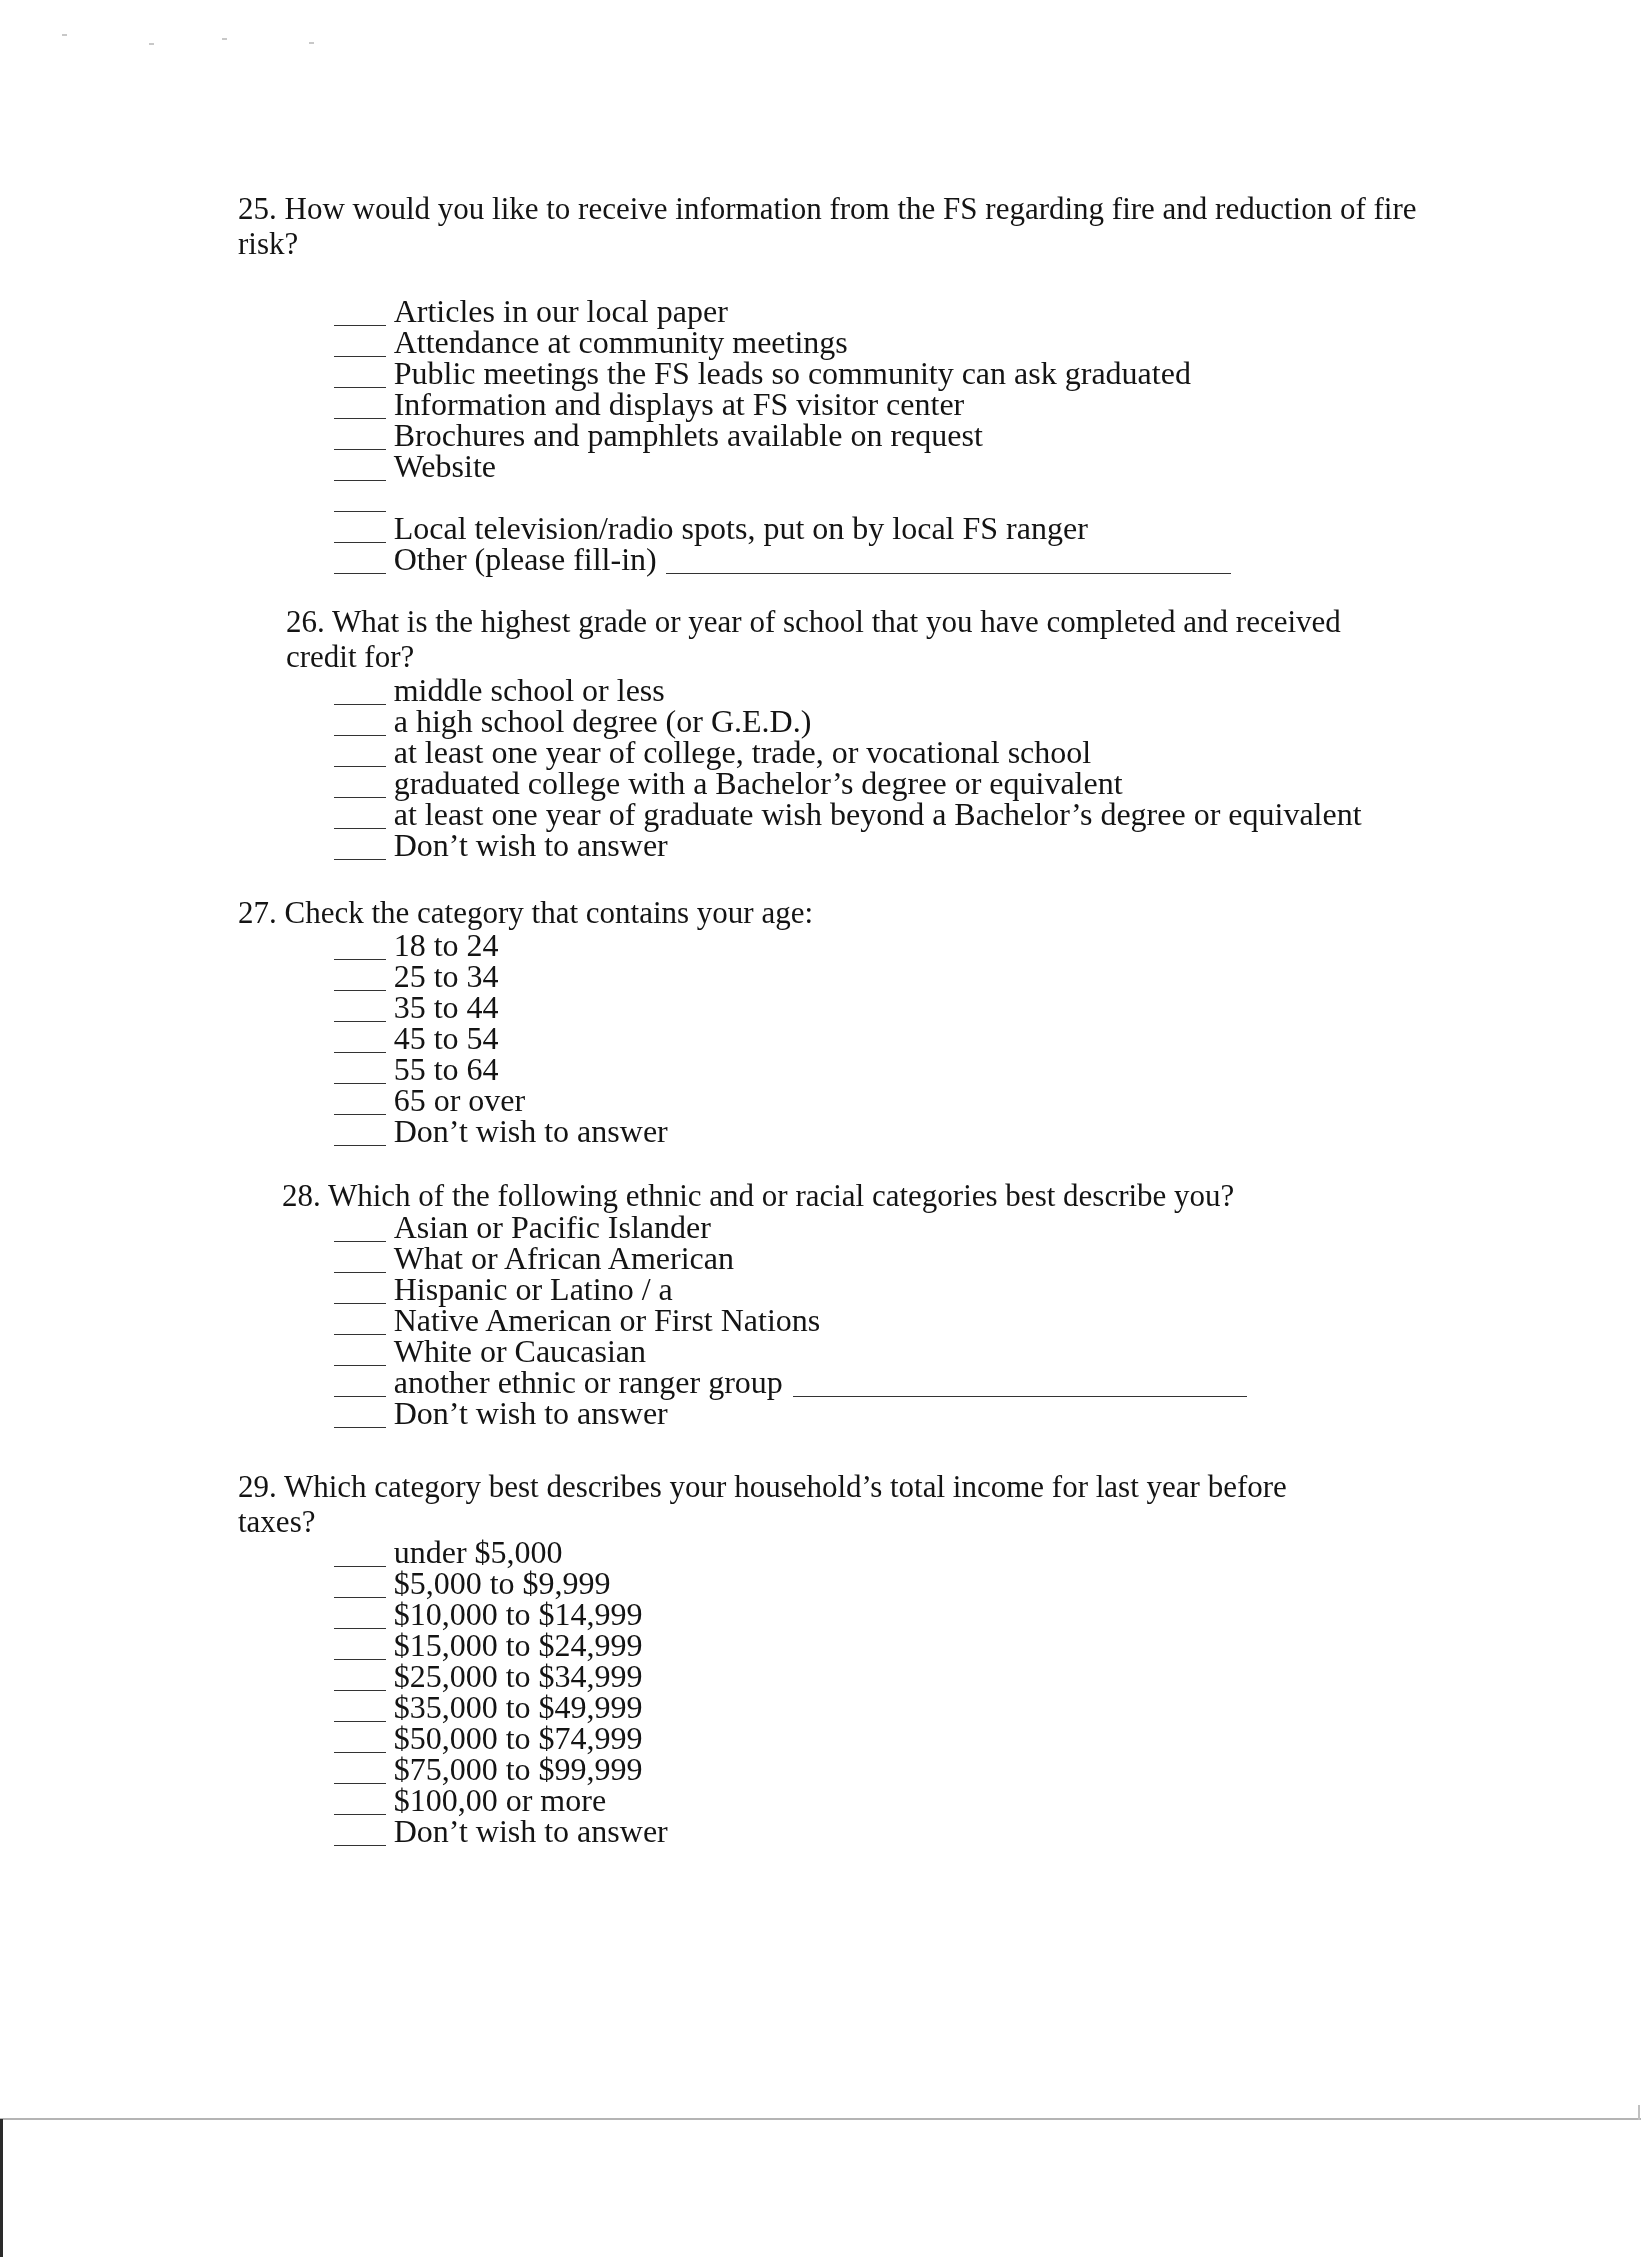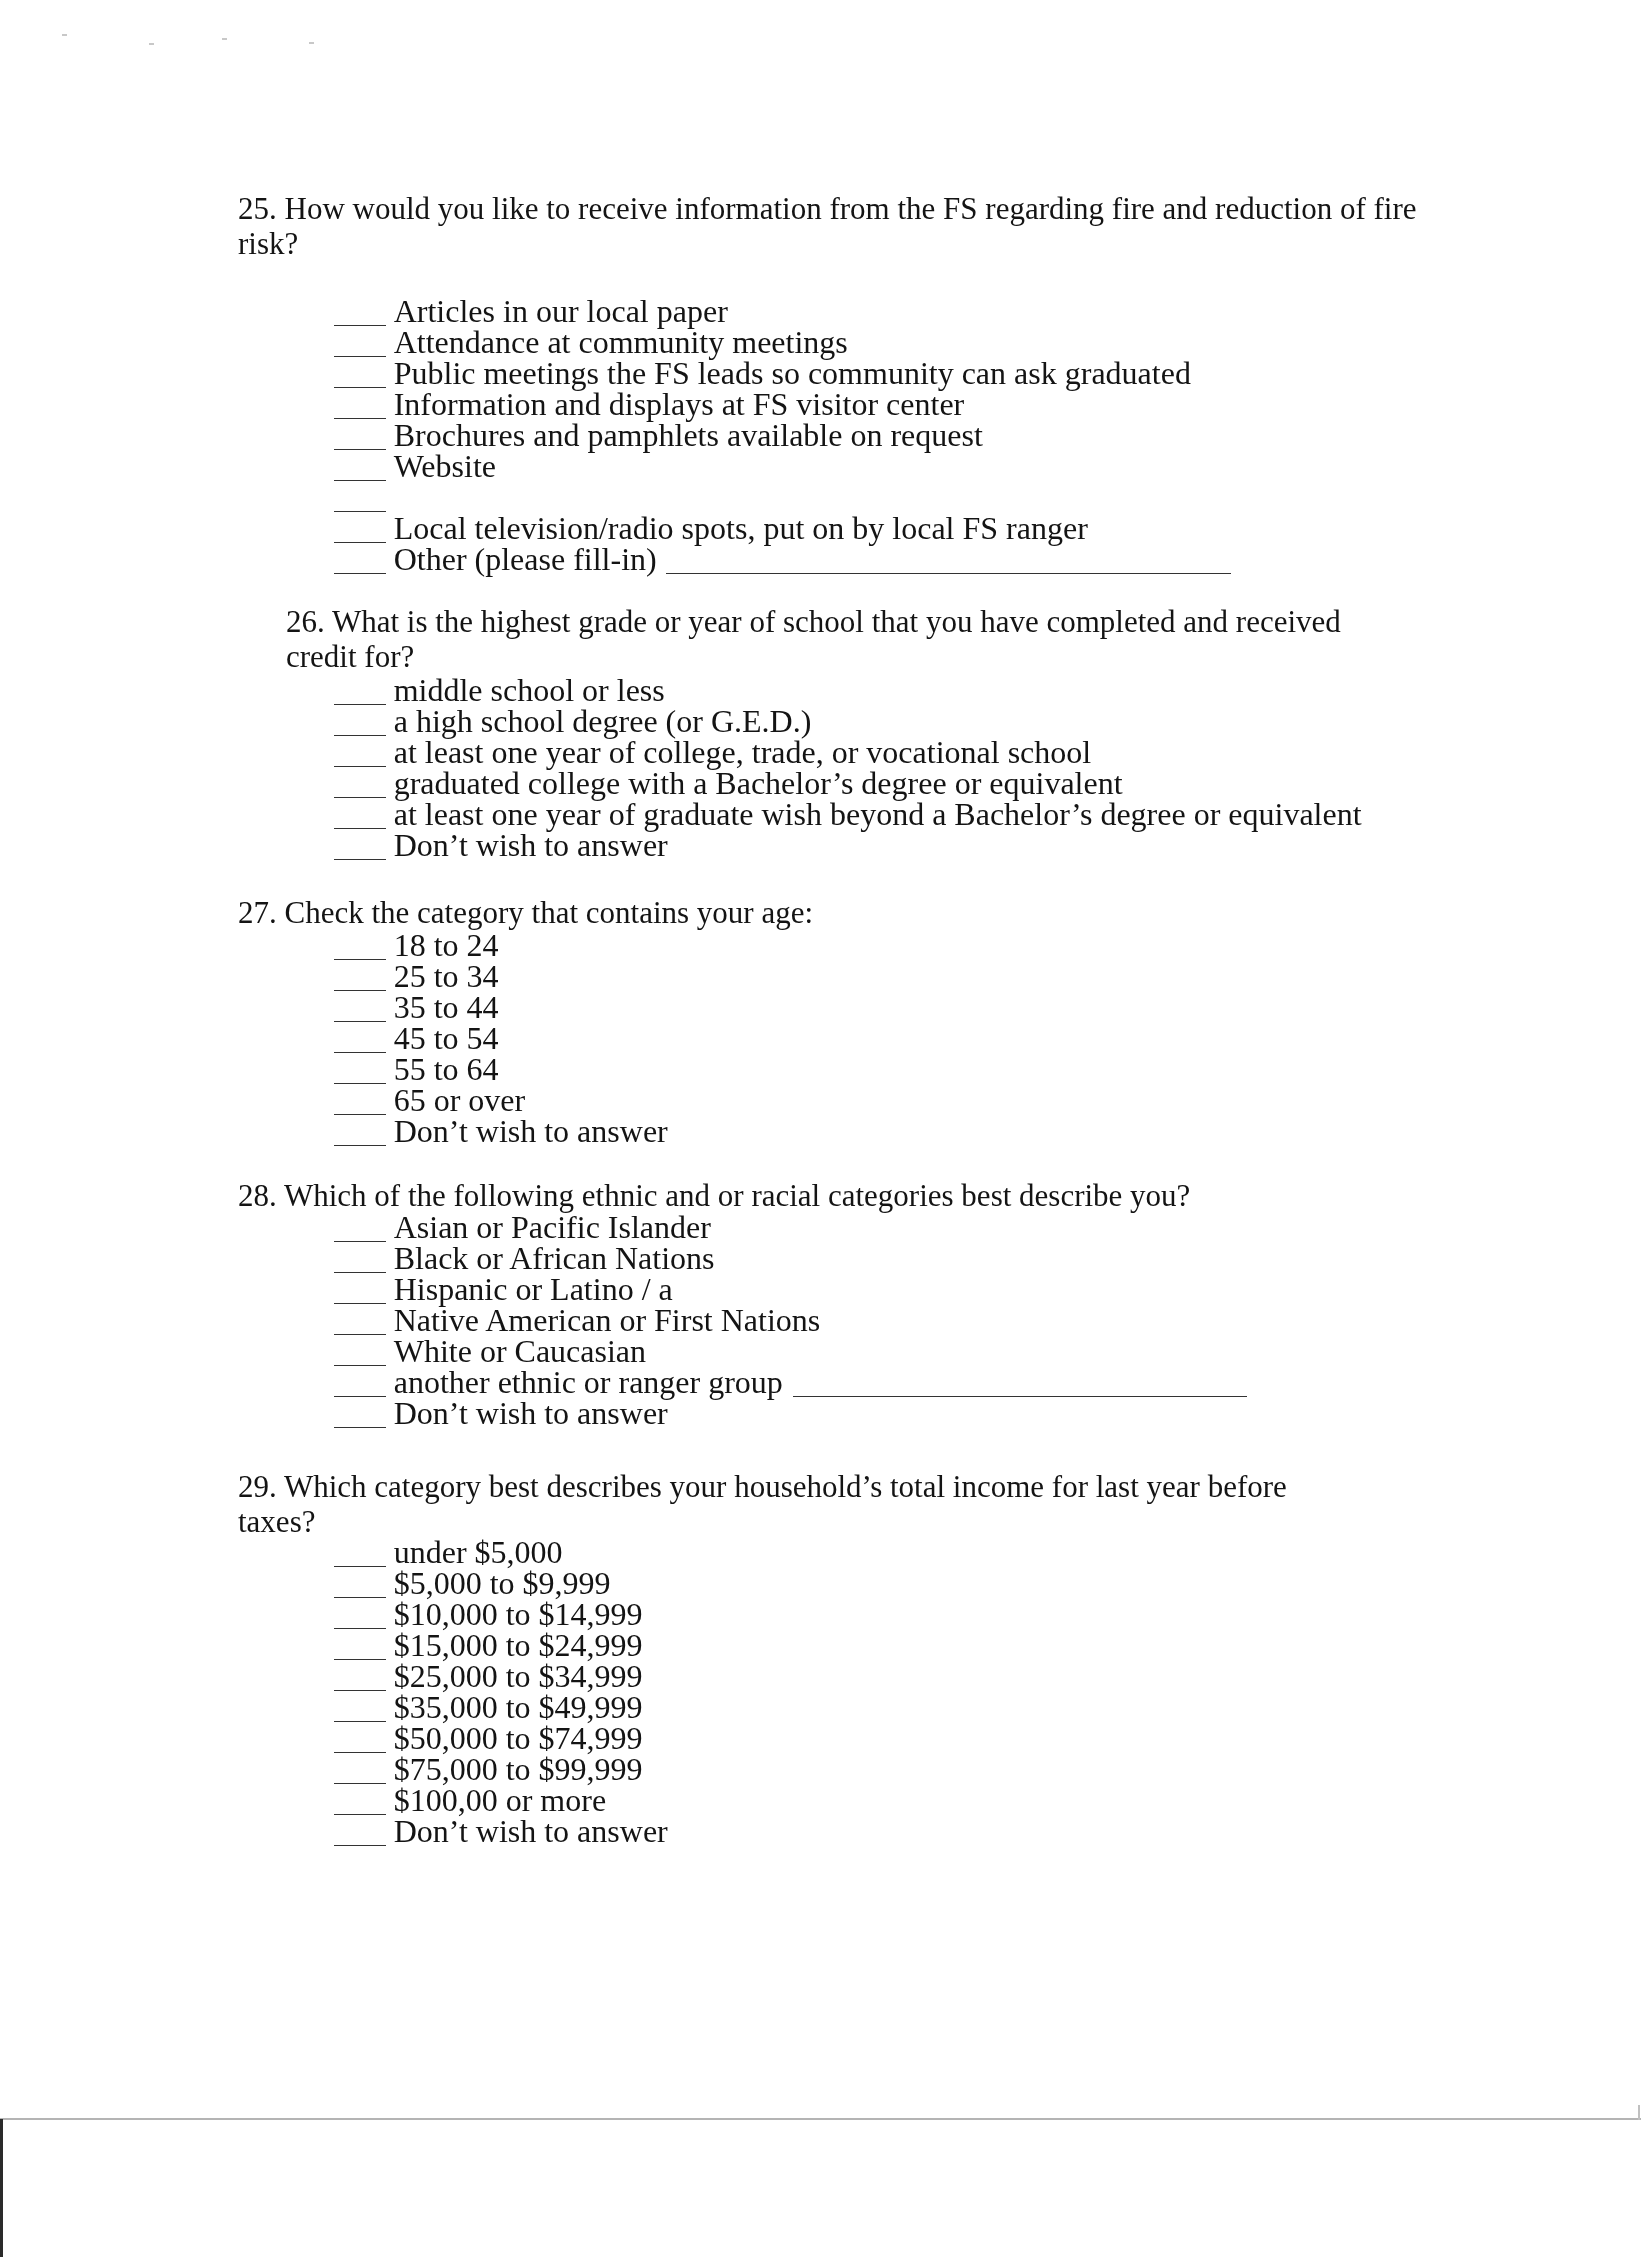--- a/index.html
+++ b/index.html
@@ -116,29 +116,29 @@
   <li class="opt">
       <span class="blank"></span>
       <span>65 or over</span>
     </li>
   <li class="opt">
       <span class="blank"></span>
       <span>Don’t wish to answer</span>
     </li>
 </ul>
 
-<h2 class="q-head" style="top:1178px;">28. Which of the following ethnic and or racial categories best describe you?</h2>
+<h2 class="q-head" style="top:1178px;margin-left:44px;">28. Which of the following ethnic and or racial categories best describe you?</h2>
 <ul class="opts" style="top:1211px;">
   <li class="opt">
       <span class="blank"></span>
       <span>Asian or Pacific Islander</span>
     </li>
   <li class="opt">
       <span class="blank"></span>
-      <span>Black or African Nations</span>
+      <span>What or African American</span>
     </li>
   <li class="opt">
       <span class="blank"></span>
       <span>Hispanic or Latino / a</span>
     </li>
   <li class="opt">
       <span class="blank"></span>
       <span>Native American or First Nations</span>
     </li>
   <li class="opt">

